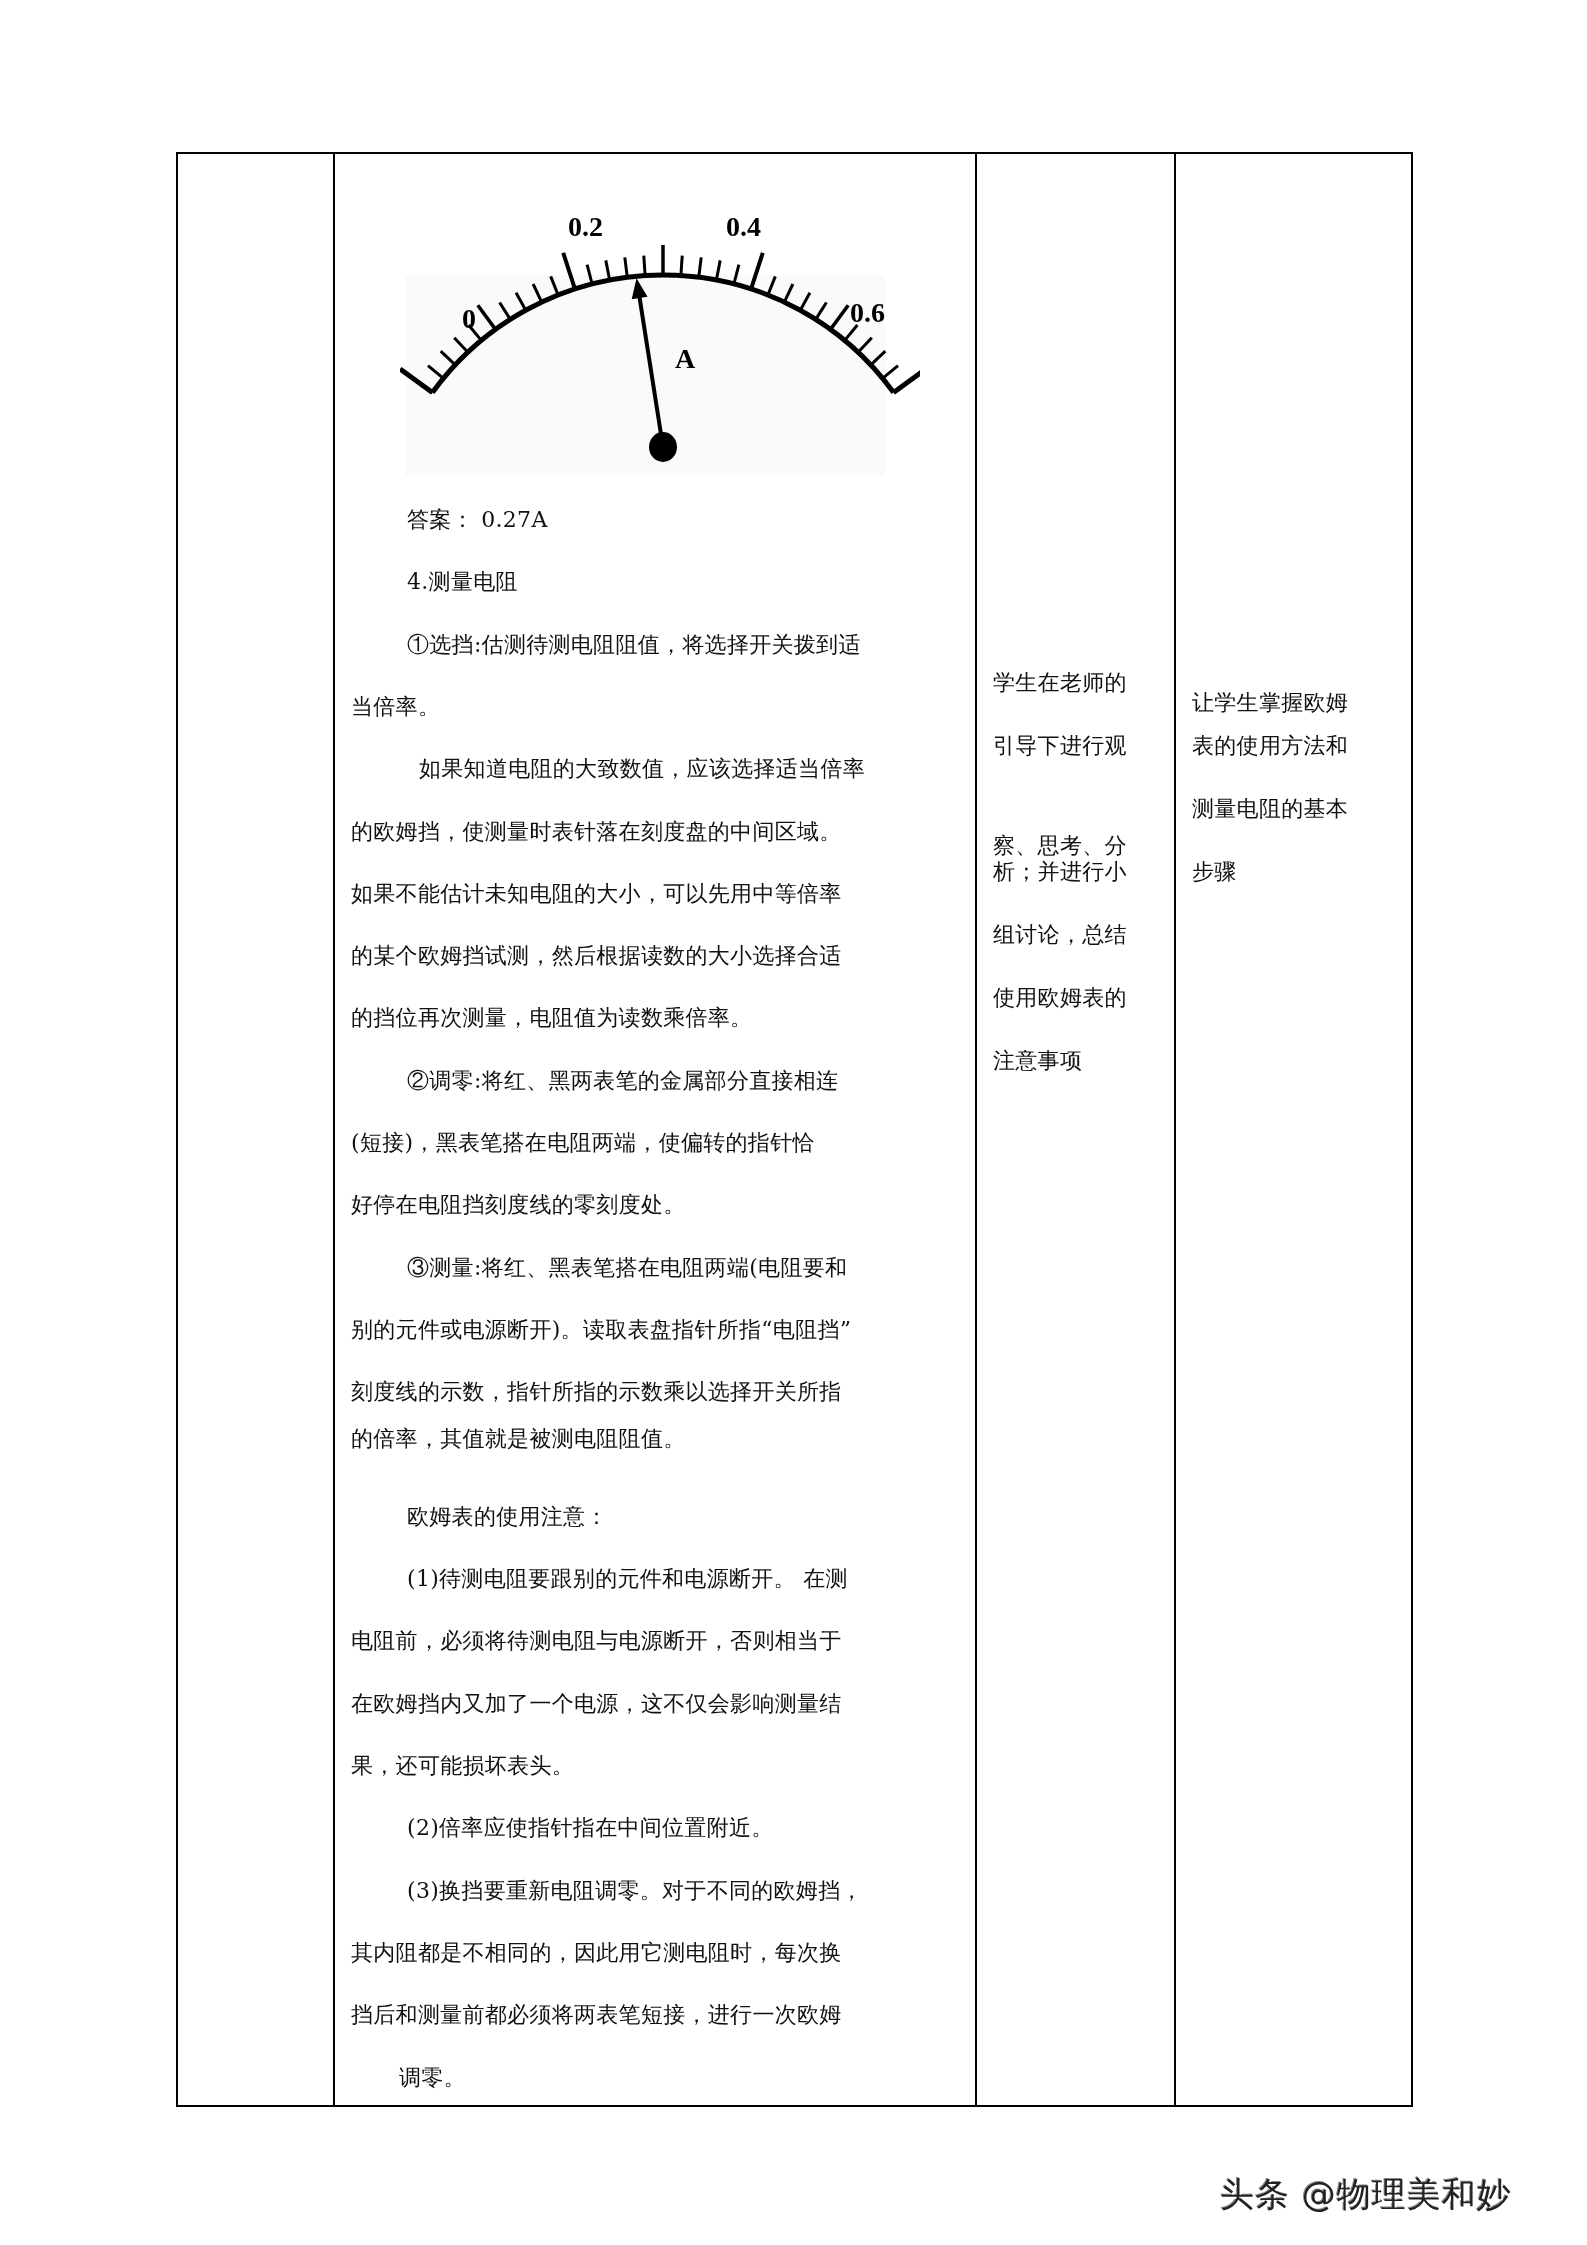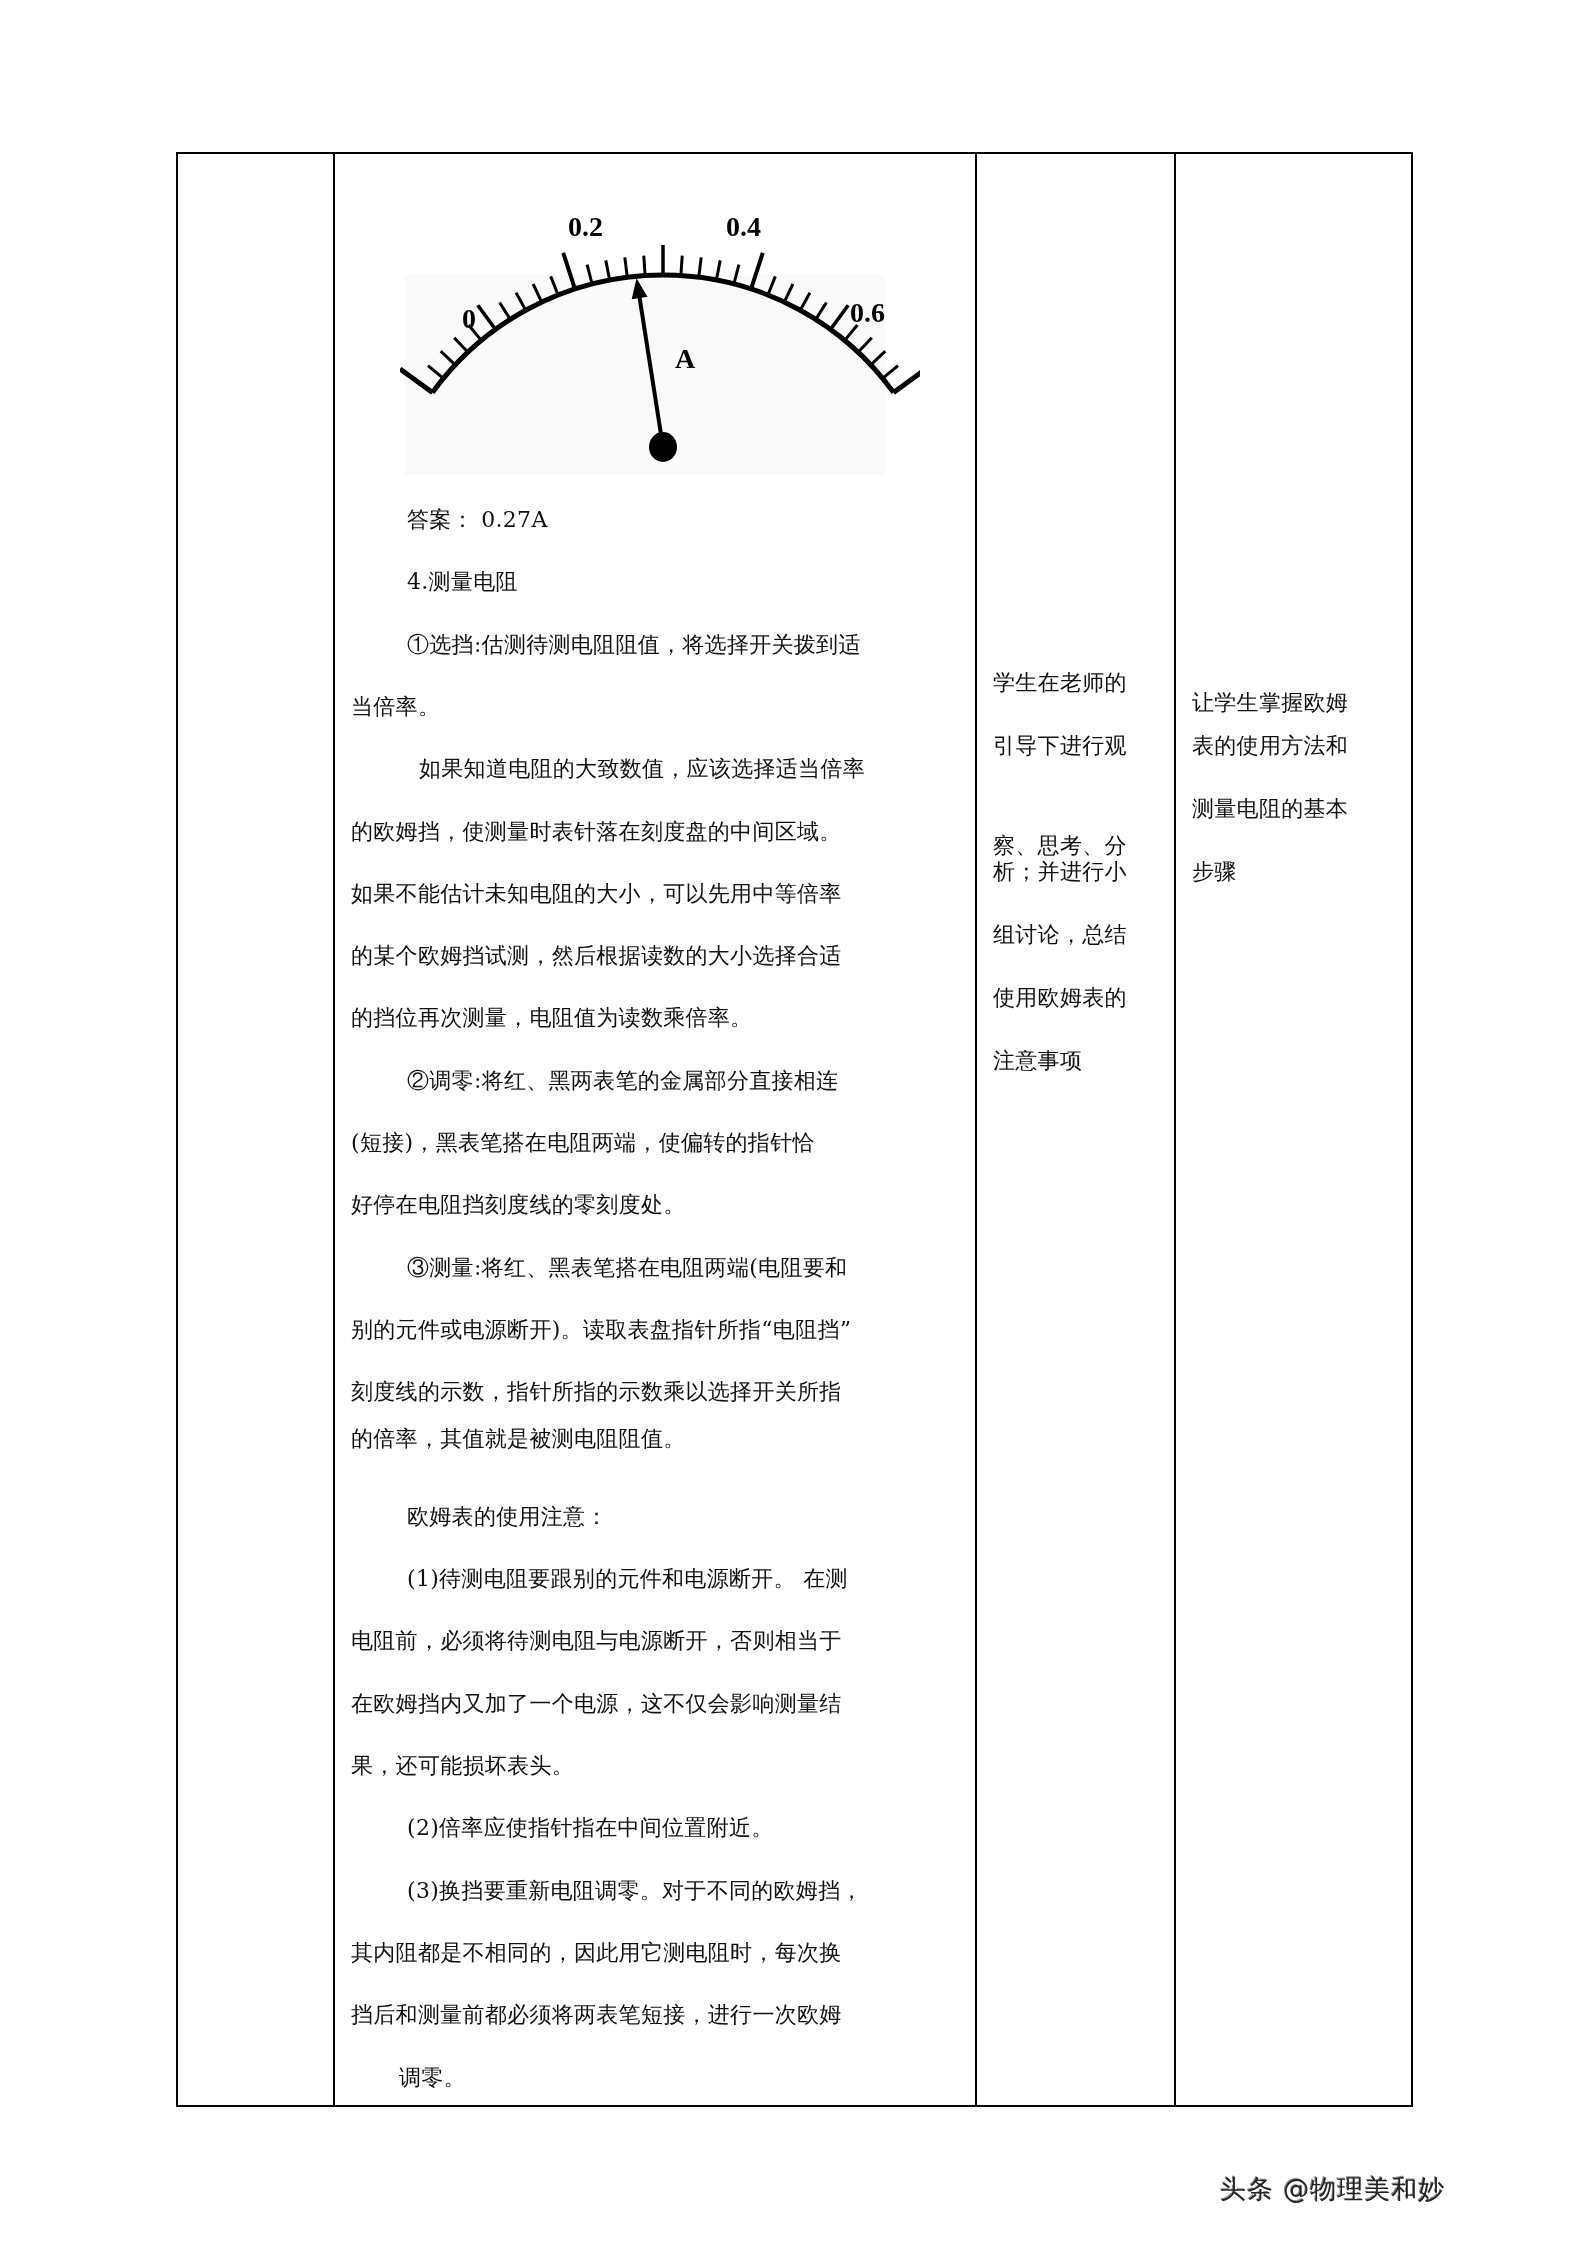--- a/index.html
+++ b/index.html
@@ -6,21 +6,21 @@
   body { width: 1587px; height: 2245px; position: relative; overflow: hidden;
          font-family: "DejaVu Serif", "Liberation Serif", serif; color: #111; }
   .table { position: absolute; left: 176px; top: 152px; width: 1237px; height: 1955px;
            border: 2px solid #000; box-sizing: border-box; }
   .vline { position: absolute; top: 152px; height: 1955px; width: 2px; background: #000; }
   .line { position: absolute; font-size: 22px; line-height: 34px; white-space: nowrap;
           letter-spacing: 0.3px; }
   .meter { position: absolute; left: 400px; top: 190px; width: 520px; height: 290px; }
   .meter-bg { position: absolute; left: 405px; top: 275px; width: 480px; height: 200px; background: #fafafa; }
   .watermark { position: absolute; left: 1220px; top: 2172px; font-family: "DejaVu Sans", sans-serif;
-               font-size: 26px; color: #222; letter-spacing: 1px;
+               font-size: 34px; color: #222; letter-spacing: 1px;
                text-shadow: 2px 2px 0 #fff, -1px -1px 0 #888; }
 </style>
 </head>
 <body>
 
 <div class="table"></div>
 <div class="vline" style="left:333px"></div>
 <div class="vline" style="left:975px"></div>
 <div class="vline" style="left:1174px"></div>
 

